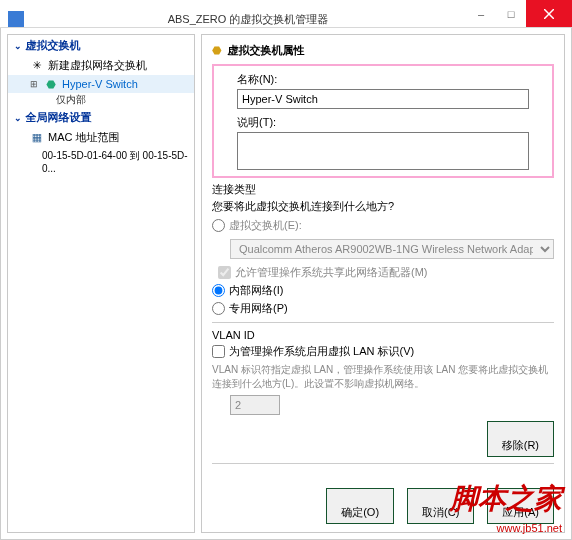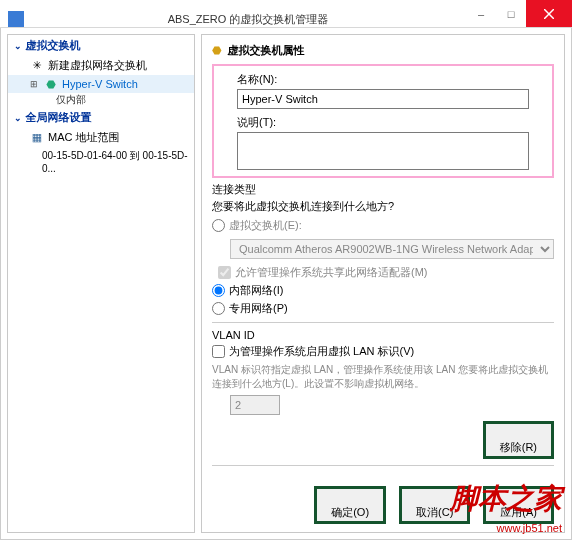--- a/index.html
+++ b/index.html
@@ -32,21 +32,21 @@
 .txt-area{width:100%;height:38px;border:1px solid #7a7a7a;padding:2px 4px;resize:none}
 .grp{margin:4px 0 6px}
 .grp-title{font-size:11px;margin-bottom:2px}
 .grp-desc{font-size:11px;margin-bottom:4px}
 .radio-row{display:flex;align-items:center;gap:4px;margin:3px 0}
 .chk-row{display:flex;align-items:center;gap:4px;margin:3px 0}
 .combo{width:100%;border:1px solid #aaa;background:#efefef;padding:2px 4px;height:20px;margin:3px 0 3px 18px;width:calc(100% - 18px);color:#555}
 .help-text{color:#888;font-size:10px;margin:4px 0}
 .vlan-input{width:50px;border:1px solid #aaa;background:#efefef;padding:2px 4px;height:20px;margin-left:18px;color:#888}
 .remove-row{display:flex;justify-content:flex-end;margin-top:6px}
-.btn{border:3px solid #14532d;background:#f0f0f0;padding:16px 14px;height:36px;cursor:default}
+.btn{border:1px solid #14532d;background:#f0f0f0;padding:16px 14px;height:36px;cursor:default}
 .bottom-btns{position:absolute;bottom:8px;right:10px;display:flex;gap:13px}
 .watermark{position:absolute;bottom:22px;right:10px;font-family:"STKaiti","KaiTi",serif;font-size:28px;color:#cc0000;font-style:italic;font-weight:bold;pointer-events:none}
 .watermark-url{position:absolute;bottom:6px;right:10px;font-size:11px;color:#cc0000;pointer-events:none}
 hr.sep{border:none;border-top:1px solid #ccc;margin:6px 0}
 input[type=radio],input[type=checkbox]{margin:0}
 .disabled{color:#888}
 </style>
 </head>
 <body>
 

